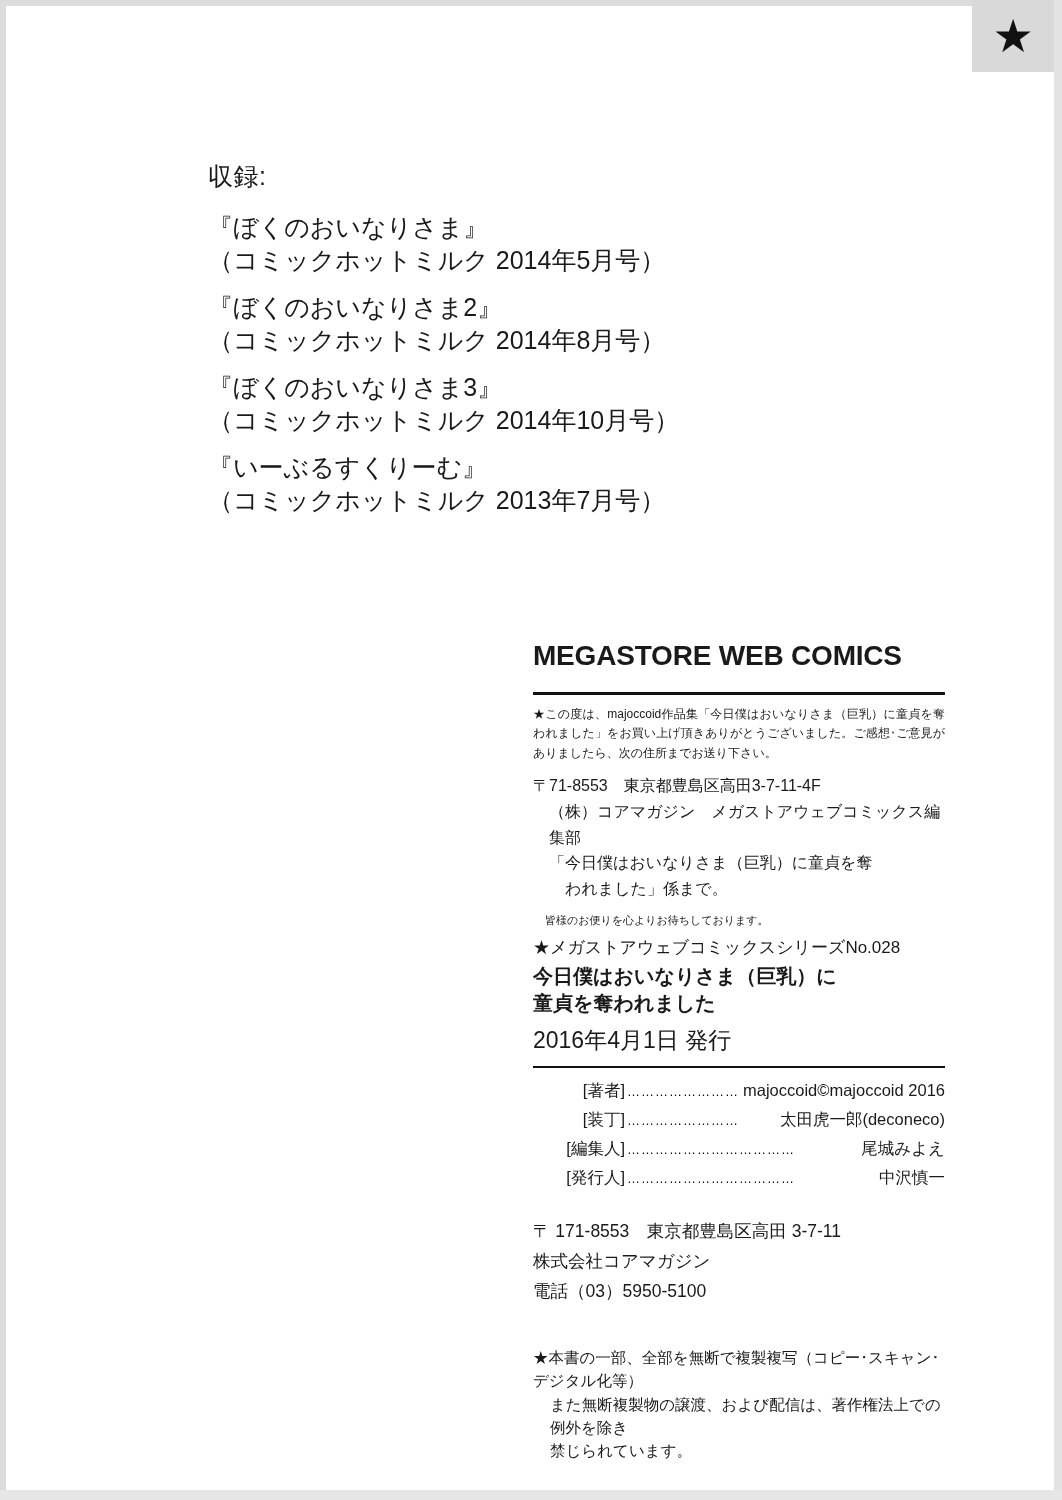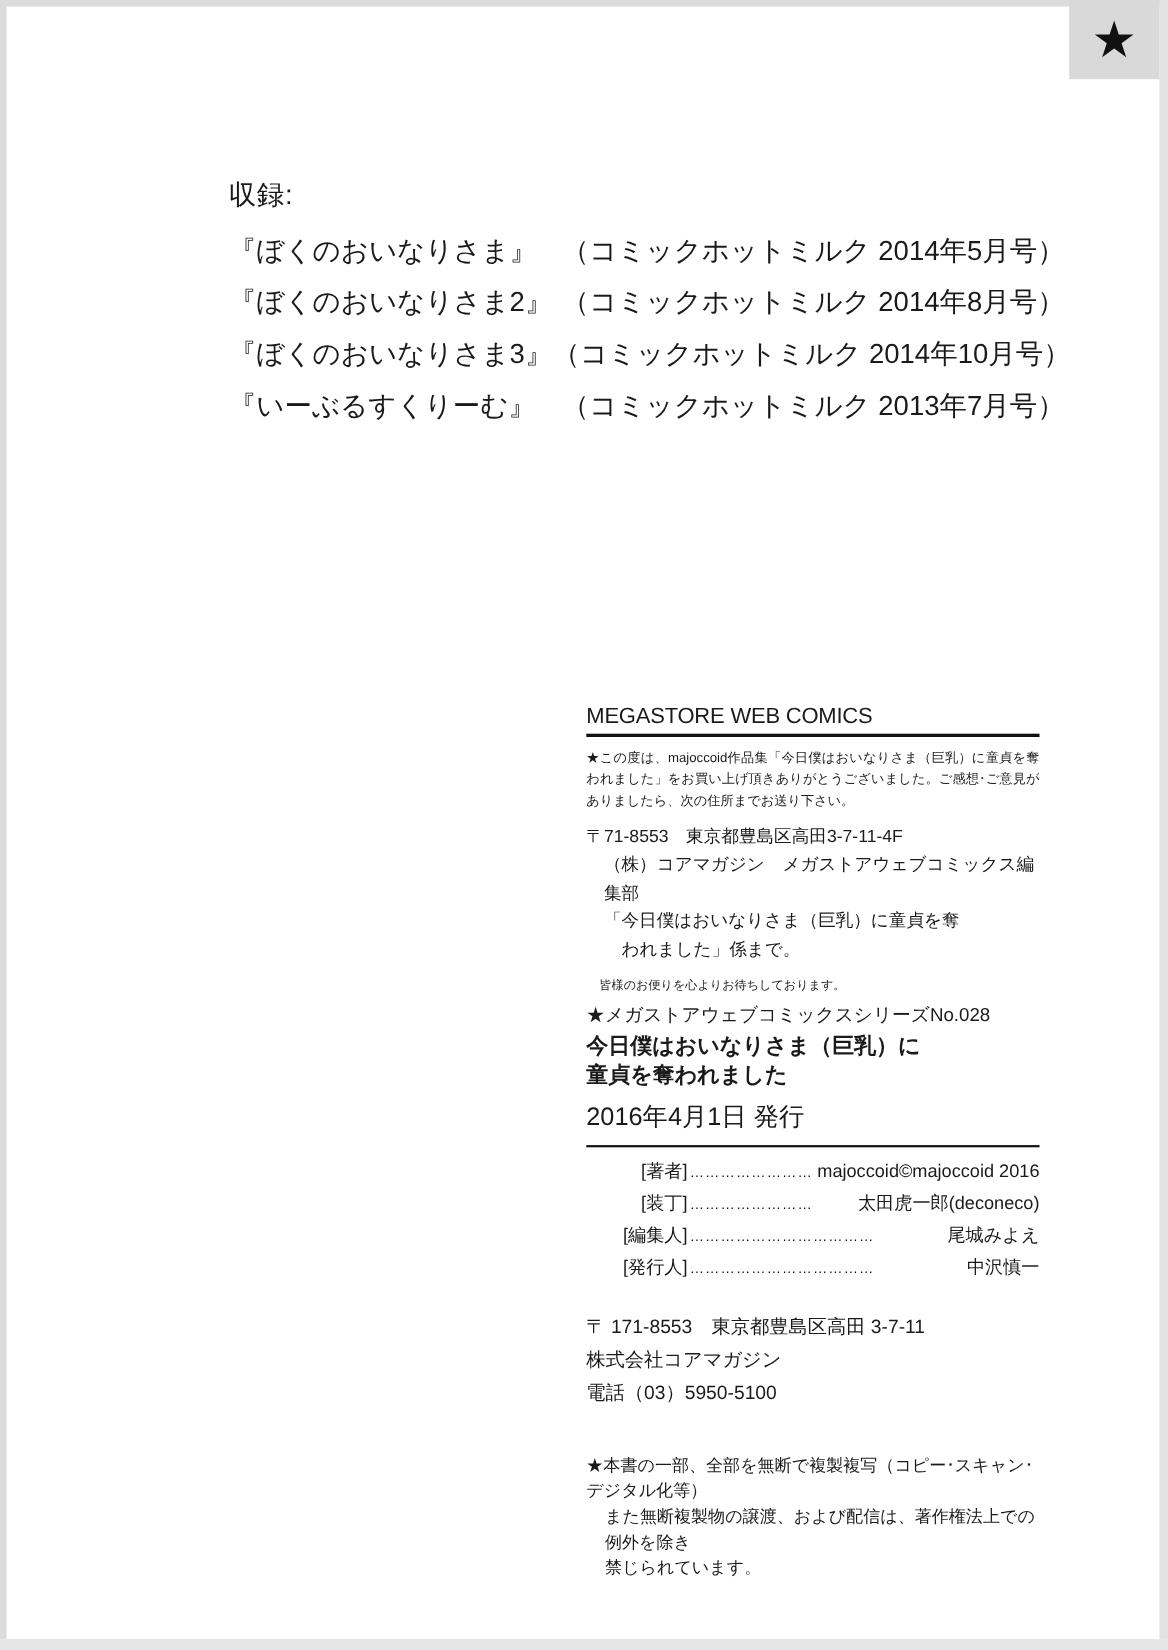--- a/index.html
+++ b/index.html
@@ -70,44 +70,45 @@
   }
   .contents-heading {
     font-size: 25px;
     letter-spacing: 0.5px;
     margin-bottom: 18px;
   }
   .contents-row {
     display: flex;
     align-items: baseline;
     margin-bottom: 14px;
+    flex-direction: column;
   }
   .contents-title {
     width: 330px;
     font-size: 25px;
     white-space: nowrap;
   }
   .contents-source {
     font-size: 25px;
     white-space: nowrap;
   }
 
   
   .colophon {
     position: absolute;
     left: 533px;
     top: 640px;
     width: 412px;
   }
   .colophon-brand {
-    font-size: 20px;
-    font-weight: normal;
+    font-size: 28px;
+    font-weight: bold;
     letter-spacing: -0.2px;
     font-family: "Liberation Sans", sans-serif;
-    padding-bottom: 4px;
+    padding-bottom: 20px;
   }
   .rule {
     border-bottom: 3px solid #111111;
     margin-bottom: 10px;
   }
   .rule-thin {
     border-bottom: 2px solid #111111;
     margin: 8px 0 8px 0;
   }
   .para {

